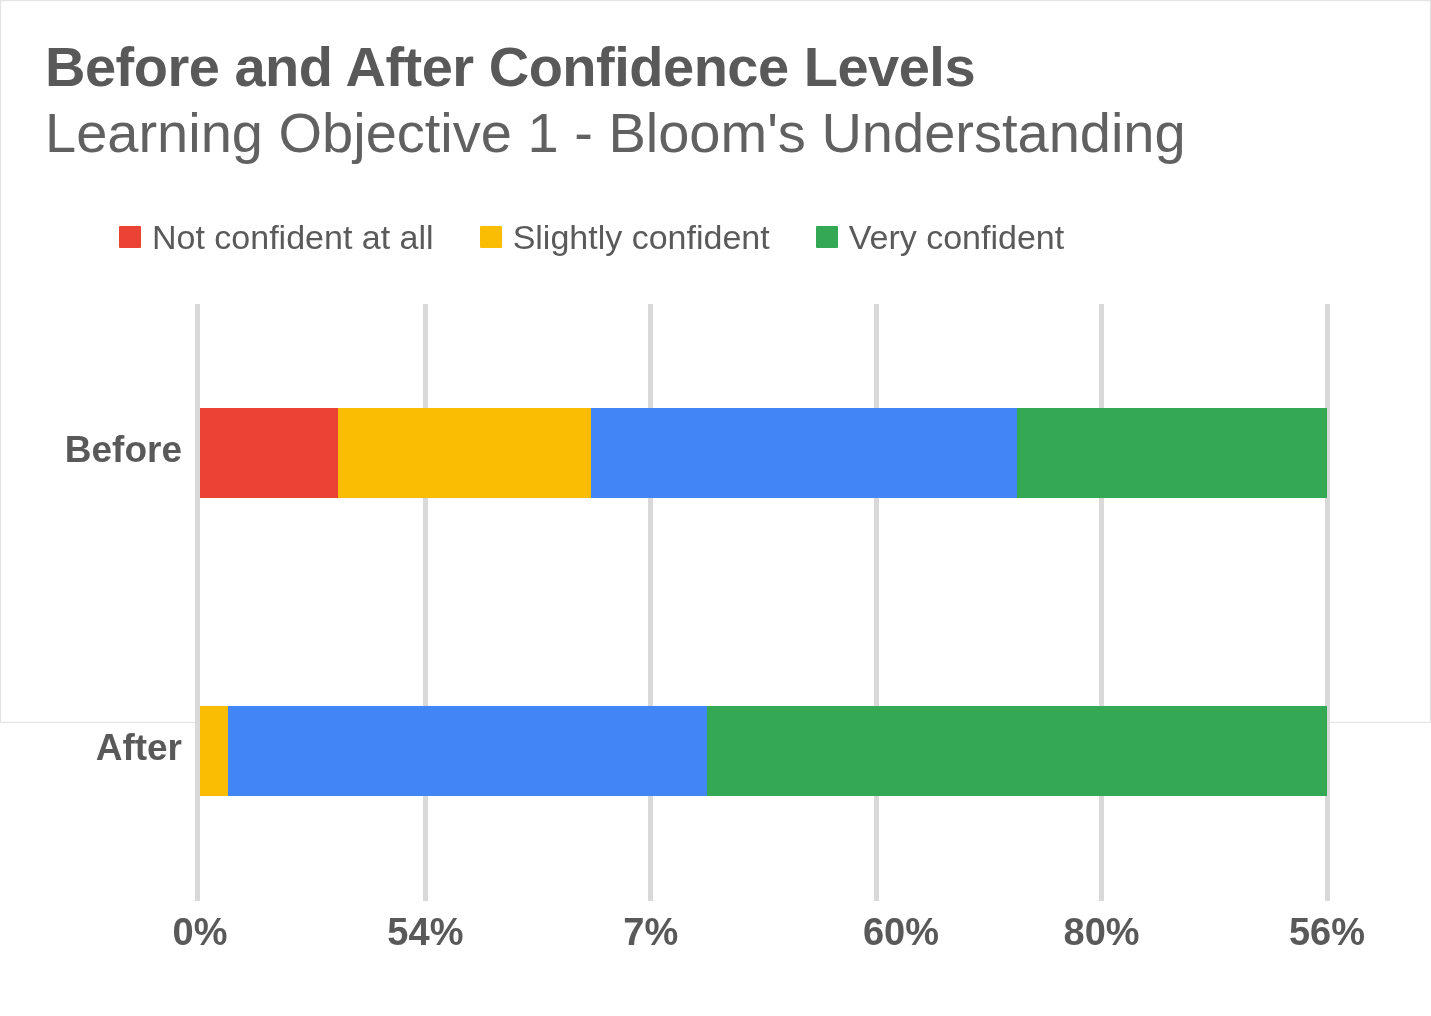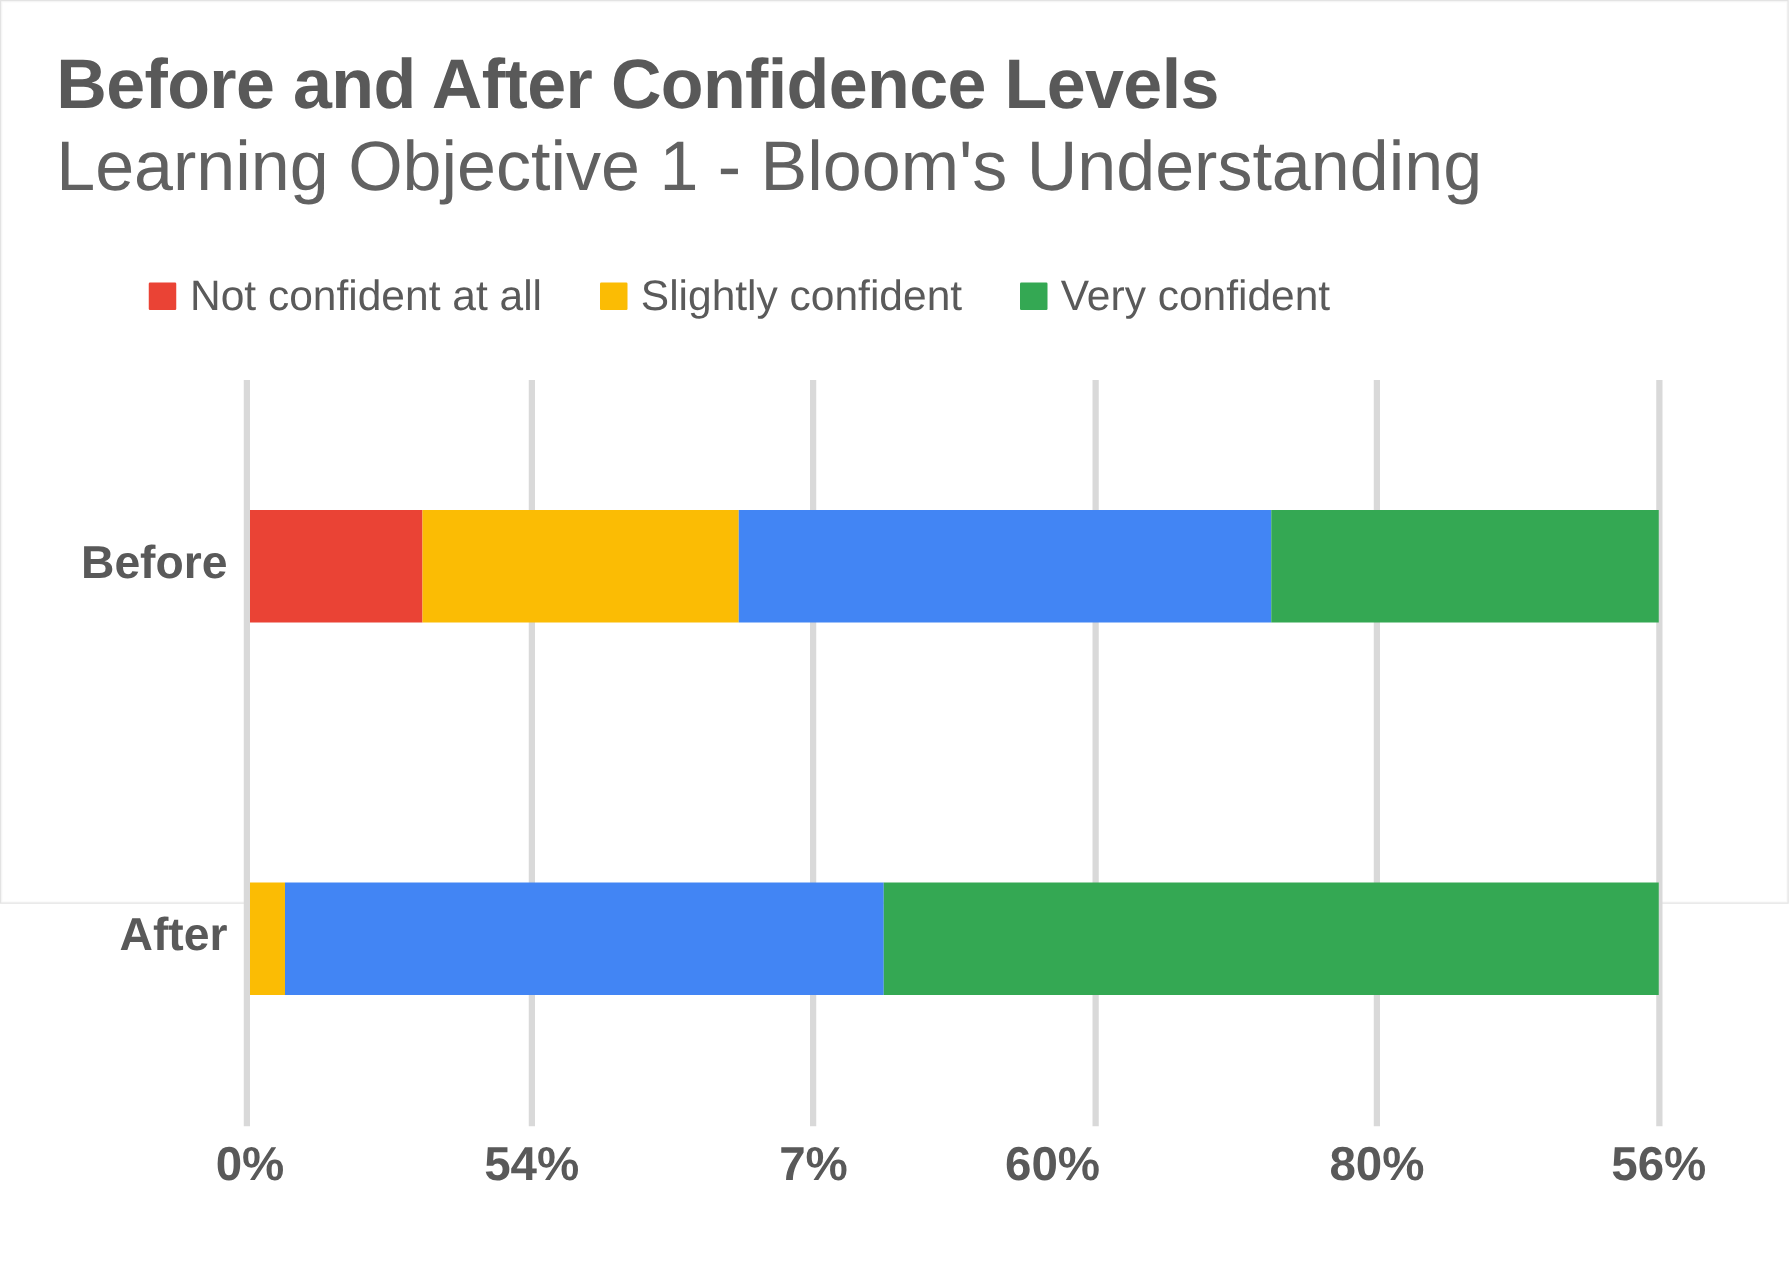--- a/index.html
+++ b/index.html
@@ -198,18 +198,18 @@
           <div class="seg" title="After — Confident: 42.5%" style="width: 478.975px; background: rgb(66, 133, 244);"></div>
           <div class="seg" title="After — Very confident: 55%" style="width: 619.85px; background: rgb(52, 168, 83);"></div>
         </div>
       </div>
   </div>
 
   <div class="xticks" id="xticks">
       <div class="xtick" style="left: 0px;">0%</div>
       <div class="xtick" style="left: 225.4px;">54%</div>
       <div class="xtick" style="left: 450.8px;">7%</div>
-      <div class="xtick" style="left: 642px;">60%</div>
+      <div class="xtick" style="left: 701px;">60%</div>
       <div class="xtick" style="left: 901.6px;">80%</div>
       <div class="xtick" style="left: 1127px;">56%</div>
     </div>
 
 </div>
 
 </body></html>

